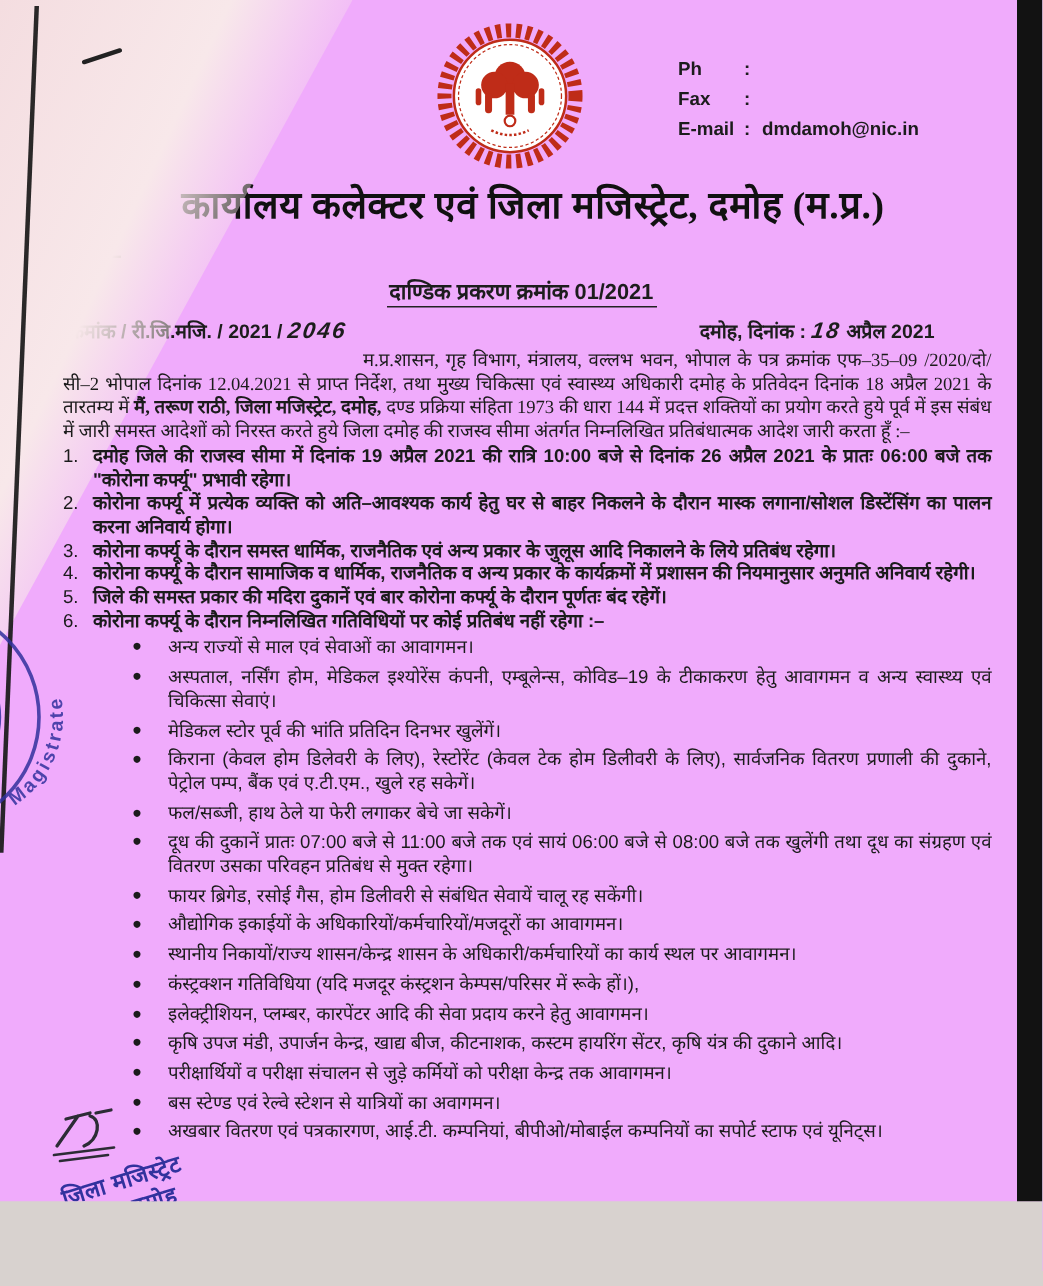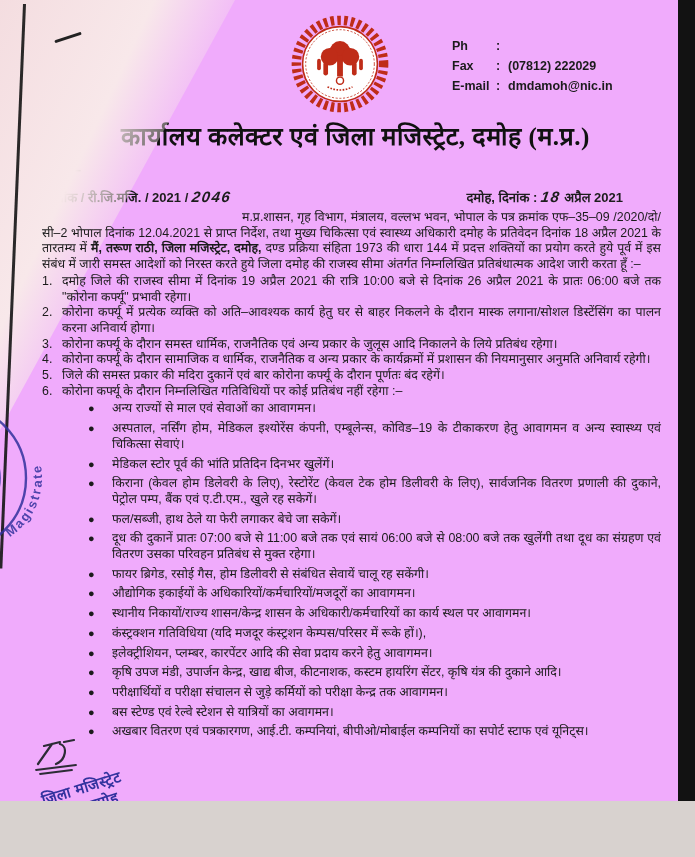--- a/index.html
+++ b/index.html
@@ -63,26 +63,26 @@
     font-style:italic;font-weight:700;font-size:15px;
     letter-spacing:1.5px;transform:skewX(-8deg);display:inline-block;
   }
   
   .doc-body{
     position:relative;z-index:4;
     margin:4px 34px 0 42px;
     font-size:12.4px;line-height:15.7px;color:#1b1b1b;
     text-align:justify;
   }
-  .intro{margin:0;text-indent:200px;}
+  .intro{margin:0;text-indent:200px;font-family:Liberation Serif, serif;}
   .intro b{font-weight:700;}
   .num-list{margin:1px 0 0 0;padding:0;list-style:none;}
   .num-item{display:flex;margin:0;}
   .num-item .num{flex:0 0 20px;font-weight:400;}
-  .num-item .txt{flex:1;}
+  .num-item .txt{flex:1;font-weight:bold;}
   .bullet-list{margin:2px 0 0 0;padding:0;list-style:none;}
   .bullet-item{display:flex;margin:0 0 4px 46px;}
   .bullet-item .dot{flex:0 0 24px;font-size:11px;line-height:15.7px;}
   .bullet-item .txt{flex:1;}
   
   .left-stamp{position:absolute;left:-56px;top:388px;z-index:6;opacity:.85;}
   .signature{position:absolute;left:30px;top:738px;z-index:6;}
   .bottom-stamp{
     position:absolute;left:4px;top:778px;width:160px;z-index:6;
     transform:rotate(-17deg);
@@ -116,32 +116,32 @@
       <path d="M38 72 q12 6 24 0" fill="none" stroke="#bf2c18" stroke-width="1.6" stroke-dasharray="1.6 1.4"></path>
     </svg>
     <div class="contact">
       <div class="contact-row">
         <span>Ph</span>
           <span>:</span>
       </div>
       <div class="contact-row">
         <span>Fax</span>
           <span>:</span>
-        <span>(07812) 222029</span>
       </div>
       <div class="contact-row">
         <span>E-mail</span>
           <span>:</span>
         <span>dmdamoh@nic.in</span>
       </div>
     </div>
   </div>
 
   <div class="office-title">कार्यालय कलेक्टर एवं जिला मजिस्ट्रेट, दमोह (म.प्र.)</div>
   <div class="order-heading">–:: आदेश ::–</div>
+  <div class="case-line"><span>दाण्डिक प्रकरण क्रमांक 01/2021</span></div>
 
   <div class="ref-row">
     <span>
       <span>क्रमांक / री.जि.मजि. / 2021 /</span>
       <span class="handwritten">2046</span>
     </span>
     <span>
       <span>दमोह, दिनांक :</span>
       <span class="handwritten">18</span>
       <span>अप्रैल 2021</span>

